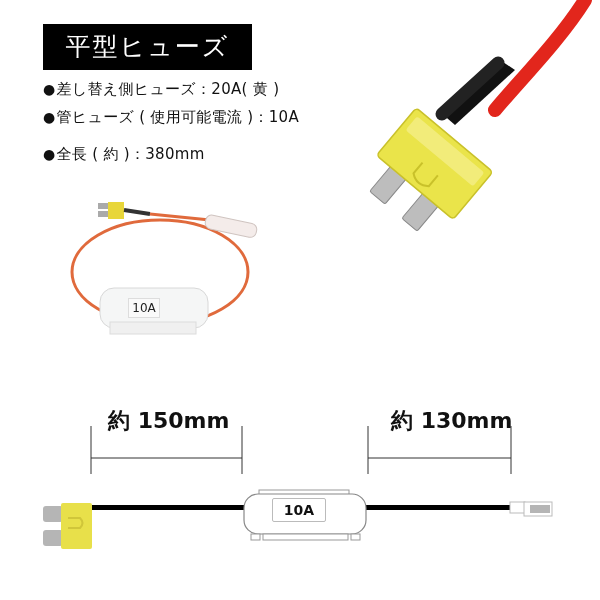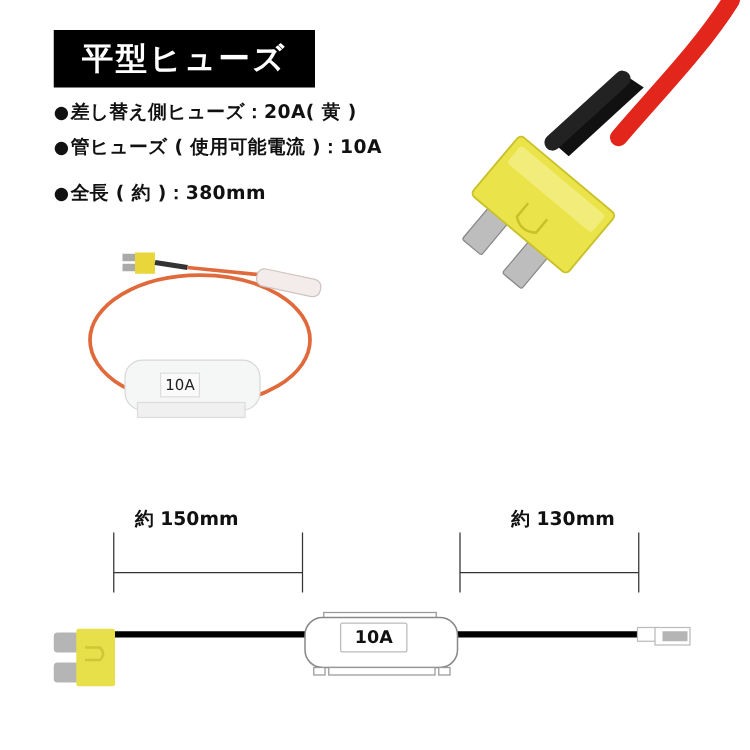--- a/index.html
+++ b/index.html
@@ -1,23 +1,23 @@
 <!DOCTYPE html>
 <html><head>
 <meta charset="utf-8">
 <style>
   html, body { margin:0; padding:0; }
   body { width:600px; height:600px; background:#ffffff; position:relative; overflow:hidden;
          font-family:"DejaVu Sans", "Liberation Sans", sans-serif; color:#111; }
   .title-box { position:absolute; left:43px; top:24px; width:209px; height:46px; background:#000;
-               color:#fff; font-weight:bold; font-size:25px; line-height:46px; text-align:center;
+               color:#fff; font-weight:normal; font-size:25px; line-height:46px; text-align:center;
                letter-spacing:2px; }
-  .spec { position:absolute; left:43px; font-size:15px; font-weight:bold; letter-spacing:0.3px; white-space:nowrap; }
+  .spec { position:absolute; left:43px; font-size:15px; font-weight:normal; letter-spacing:0.3px; white-space:nowrap; }
   .spec .bullet { font-size:14px; margin-right:1px; }
-  .dim-label { position:absolute; top:406px; font-size:15px; font-weight:bold; white-space:nowrap; }
+  .dim-label { position:absolute; top:406px; font-size:22px; font-weight:bold; white-space:nowrap; }
   svg { position:absolute; left:0; top:0; }
   .fuse-label { position:absolute; left:272px; top:498px; width:52px; height:22px; border:1px solid #bbb;
                 border-radius:2px; background:#fff; font-size:14px; font-weight:bold; line-height:22px; text-align:center; }
   .photo-label { position:absolute; left:128px; top:298px; width:30px; height:18px; font-size:12px; line-height:18px;
                  text-align:center; color:#222; background:#fafafa; border:1px solid #ddd; }
 </style>
 </head>
 <body>
 
 <div class="title-box">平型ヒューズ</div>
@@ -85,14 +85,14 @@
 
     <rect x="510" y="502" width="15" height="11" fill="#fff" stroke="#bbb"></rect>
     <rect x="524" y="502" width="28" height="14" fill="#fff" stroke="#bbb"></rect>
     <rect x="530" y="505" width="20" height="8" fill="#b5b5b5"></rect>
   </g>
 </svg>
 
 <div class="photo-label">10A</div>
 
 <div class="dim-label" style="left:108px;">約 150mm</div>
-<div class="dim-label" style="left:409px;">約 130mm</div>
+<div class="dim-label" style="left:391px;">約 130mm</div>
 <div class="fuse-label">10A</div>
 
 </body></html>

